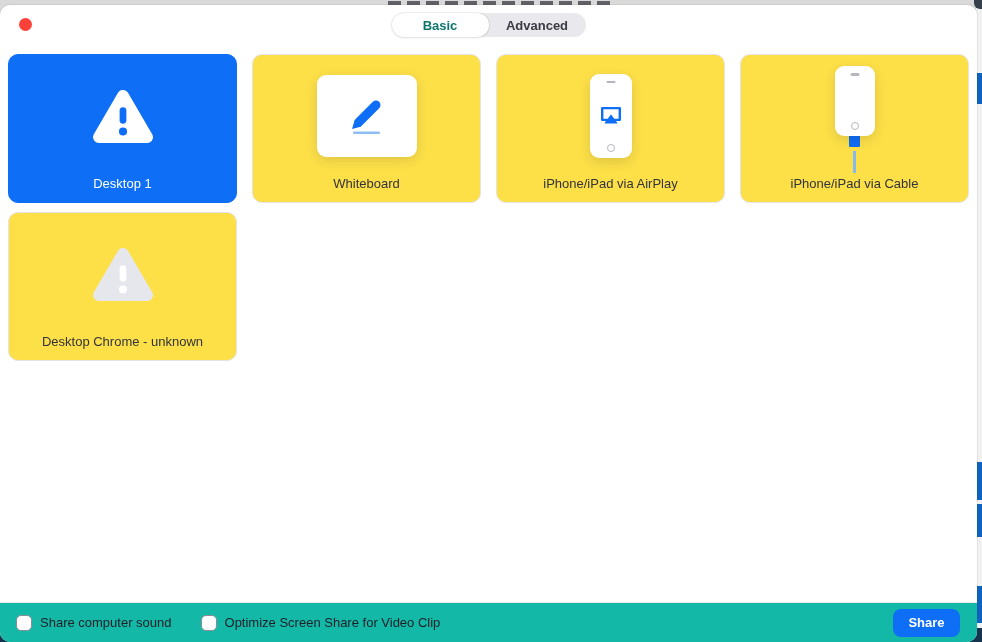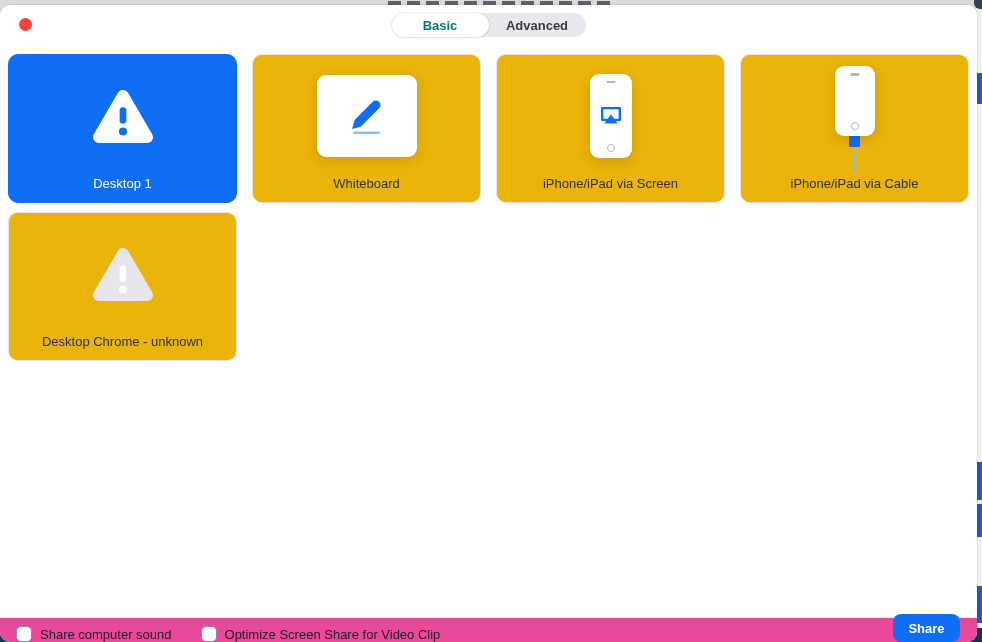--- a/index.html
+++ b/index.html
@@ -33,21 +33,21 @@
       background:#fc4238;cursor:default;}
   .segmented{position:absolute;left:50%;top:8px;transform:translateX(-50%);height:24px;width:194px;
       background:#e8e8ed;border-radius:12px;display:flex;align-items:center;}
   .seg-btn{flex:1;height:24px;display:flex;align-items:center;justify-content:center;
       font-size:13px;font-weight:bold;border-radius:12px;color:#3a3a44;cursor:default;}
   .seg-btn.selected{background:#ffffff;color:#0f766e;box-shadow:0 0 0 1px rgba(0,0,0,0.06),0 1px 3px rgba(0,0,0,0.08);}
 
   
   .grid{display:grid;grid-template-columns:repeat(4,229px);grid-auto-rows:149px;
       column-gap:15px;row-gap:9px;padding:0 8px;}
-  .tile{border:1px solid #e3e3e8;border-radius:10px;background:#eab308;display:flex;
+  .tile{border:1px solid #e3e3e8;border-radius:10px;background:#fde047;display:flex;
       flex-direction:column;box-sizing:border-box;cursor:default;overflow:hidden;}
   .tile.selected{background:#0e6ef6;border-color:#0e6ef6;}
   .tile-icon{flex:1;display:flex;align-items:center;justify-content:center;flex-direction:column;}
   .tile-label{text-align:center;padding-bottom:11px;font-size:13px;color:#33333d;line-height:15px;}
   .tile.selected .tile-label{color:#ffffff;}
 
   
   .wb-card{width:100px;height:82px;background:#fff;border-radius:9px;
       box-shadow:0 3px 12px rgba(30,30,60,0.14);display:flex;align-items:center;justify-content:center;}
 
@@ -59,22 +59,22 @@
   .phone .speaker{position:absolute;top:7px;left:50%;transform:translateX(-50%);
       width:9px;height:2.5px;border-radius:2px;background:#b5b5bf;}
   .phone .homebtn{position:absolute;bottom:6px;left:50%;transform:translateX(-50%);
       width:8px;height:8px;border-radius:50%;border:1.5px solid #b5b5bf;box-sizing:border-box;}
   .phone .ap-glyph{position:absolute;top:50%;left:50%;transform:translate(-50%,-55%);}
   .cable-plug{width:11px;height:13px;background:#0e6ef6;border-radius:1px;margin-top:-2px;}
   .cable-wire{width:3px;height:22px;background:#85b9f2;margin-top:4px;}
   .cable-stack{display:flex;flex-direction:column;align-items:center;margin-top:8px;}
 
   
-  .footer{position:absolute;left:0;bottom:0;width:977px;height:25px;border-top:1px solid #e9e9e9;
-      display:flex;align-items:flex-end;box-sizing:border-box;padding:0 17px 0 16px;background:#ec4899;
+  .footer{position:absolute;left:0;bottom:0;width:977px;height:40px;border-top:1px solid #e9e9e9;
+      display:flex;align-items:center;box-sizing:border-box;padding:0 17px 0 16px;background:#14b8a6;
       border-radius:0 0 10px 10px;}
   .chk-group{display:flex;align-items:center;cursor:default;}
   .chk-group + .chk-group{margin-left:29px;}
   .checkbox{width:16px;height:16px;border:1.6px solid #8c8c96;border-radius:5px;background:#fff;
       box-sizing:border-box;}
   .chk-label{margin-left:8px;font-size:13px;color:#1e1e28;}
   .share-btn{margin-left:auto;min-width:67px;height:28px;border:none;border-radius:8px;
       background:#0e6ef6;color:#ffffff;font-size:13px;font-weight:bold;
       font-family:"Liberation Sans","DejaVu Sans",sans-serif;display:flex;align-items:center;
       justify-content:center;padding:0 8px;cursor:default;}
@@ -137,21 +137,21 @@
         <div class="tile-icon">
           <div class="phone airplay">
             <div class="speaker"></div>
             <svg class="ap-glyph" width="24" height="19" viewBox="0 0 24 19">
               <path d="M8.2 14.3 H3.2 V2.6 H20.8 V14.3 H15.8" fill="none" stroke="#0e6ef6" stroke-width="2.4" stroke-linejoin="round" stroke-linecap="round"></path>
               <path d="M12 9.8 L17.6 17.4 H6.4 Z" fill="#0e6ef6" stroke="#0e6ef6" stroke-width="1.2" stroke-linejoin="round"></path>
             </svg>
             <div class="homebtn"></div>
           </div>
         </div>
-        <div class="tile-label">iPhone/iPad via Screen</div>
+        <div class="tile-label">iPhone/iPad via AirPlay</div>
       </div>
 
       <div class="tile">
         <div class="tile-icon">
           <div class="cable-stack">
             <div class="phone cable">
               <div class="speaker"></div>
               <div class="homebtn"></div>
             </div>
             <div class="cable-plug"></div>

